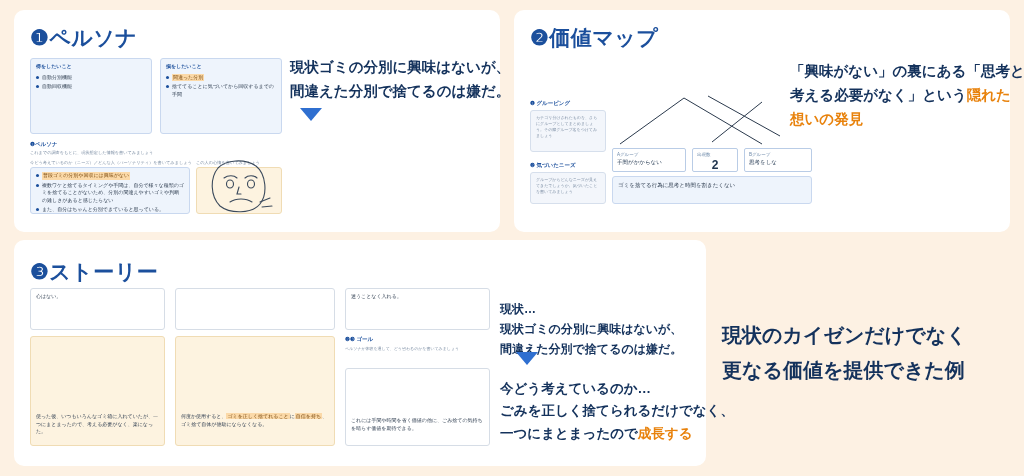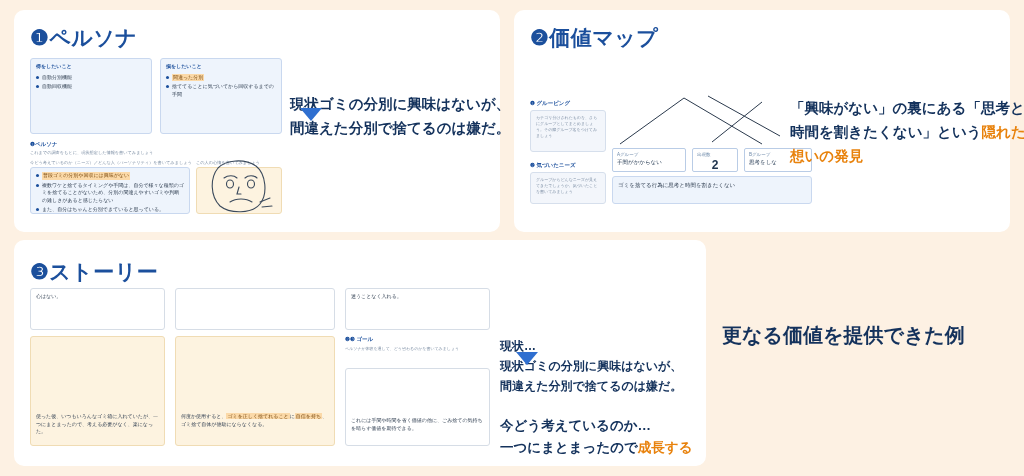--- a/index.html
+++ b/index.html
@@ -77,21 +77,20 @@
     color: #7a4a10;
     padding: 0 1px;
   }
   .note {
     position: absolute;
     font-size: 14.5px;
     font-weight: bold;
     line-height: 1.65;
     color: #14325c;
     white-space: nowrap;
-    margin-top: 37px;
   }
   .note .accent {
     color: #e8820c;
   }
   .arrow-down {
     position: absolute;
     width: 0;
     height: 0;
     border-left: 11px solid transparent;
     border-right: 11px solid transparent;
@@ -254,21 +253,21 @@
   <span>思考をしな</span>
 </div>
 
 <div class="card" style="left:612px; top:176px; width:200px; height:28px; font-size:5.5px;">
   <span>ゴミを捨てる行為に思考と時間を割きたくない</span>
 </div>
 
 <div class="note" style="left:790px; top:60px;">
   <div>「興味がない」の裏にある「思考と</div>
   <div>
-    <span>時間を割きたくない」という</span><span class="accent">隠れた</span>
+    <span>考える必要がなく」という</span><span class="accent">隠れた</span>
   </div>
   <div class="accent">想いの発見</div>
 </div>
 
 <div class="panel" style="left:14px; top:240px; width:692px; height:226px;"></div>
 
 <div class="panel-title" style="left:30px; top:258px;">❸ストーリー</div>
 
 <div class="card white" style="left:30px; top:288px; width:135px; height:42px;">
   <span>心はない。</span>
@@ -301,18 +300,20 @@
 <div class="note" style="left:500px; top:300px; font-size:12px;">
   <div>現状…</div>
   <div>現状ゴミの分別に興味はないが、</div>
   <div>間違えた分別で捨てるのは嫌だ。</div>
 </div>
 
 <div class="arrow-down" style="left:516px; top:352px;"></div>
 
 <div class="note" style="left:500px; top:378px; font-size:13.5px;">
   <div>今どう考えているのか…</div>
+  <div>ごみを正しく捨てられるだけでなく、</div>
   <div><span>一つにまとまったので</span><span class="accent">成長する</span></div>
 </div>
 
 <div class="big-note" style="left:722px; top:318px;">
+  <div>現状のカイゼンだけでなく</div>
   <div>更なる価値を提供できた例</div>
 </div>
 
 </body></html>

